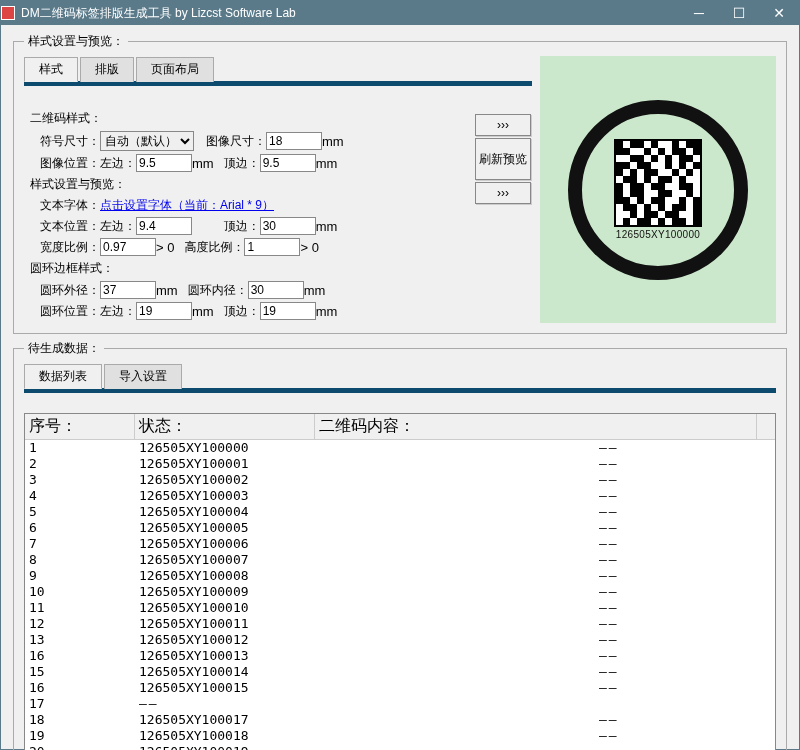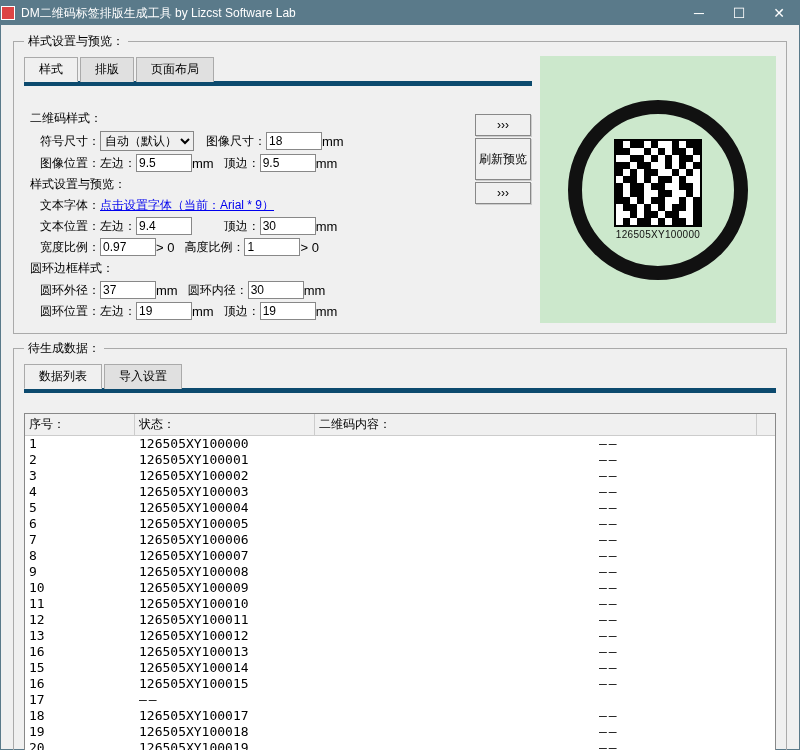--- a/index.html
+++ b/index.html
@@ -32,21 +32,21 @@
 .preview-col { width: 236px; background: #cce8cc; display: flex; align-items: center; justify-content: center; }
 .ring { width: 180px; height: 180px; border-radius: 50%; border: 14px solid #111; display: flex; flex-direction: column; align-items: center; justify-content: center; }
 .dm { width: 88px; height: 88px; background: #fff; display: grid; grid-template-columns: repeat(12,1fr); grid-template-rows: repeat(12,1fr); border: 2px solid #000; }
 .dm div { background: #000; }
 .dm div.w { background: #fff; }
 .dm-label { font-size: 10px; color: #111; margin-top: 2px; letter-spacing: 0.3px; }
 .data-area { flex: 1; display: flex; flex-direction: column; min-height: 0; }
 .data-area fieldset { flex: 1; display: flex; flex-direction: column; min-height: 0; }
 .table-wrap { flex: 1; border: 1px solid #888; background: #fff; min-height: 0; display: flex; flex-direction: column; }
 .thead { display: flex; background: #f0f0f0; border-bottom: 1px solid #ccc; }
-.th { padding: 2px 4px; border-right: 1px solid #ccc; font-size: 12px; background: #f0f0f0; }
+.th { padding: 2px 4px; border-right: 1px solid #ccc; font-size: 16px; background: #f0f0f0; }
 .th.seq { width: 110px; }
 .th.content { flex: 1; }
 .th.status { width: 180px; }
 .th.scroll { width: 18px; border-right: none; }
 .tbody { flex: 1; overflow-y: scroll; font-family: SimSun, monospace; font-size: 13px; }
 .tr { display: flex; height: 16px; line-height: 16px; }
 .td { padding: 0 4px; overflow: hidden; white-space: nowrap; }
 .td.seq { width: 110px; }
 .td.content { flex: 1; }
 .td.status { width: 180px; letter-spacing: 2px; }

